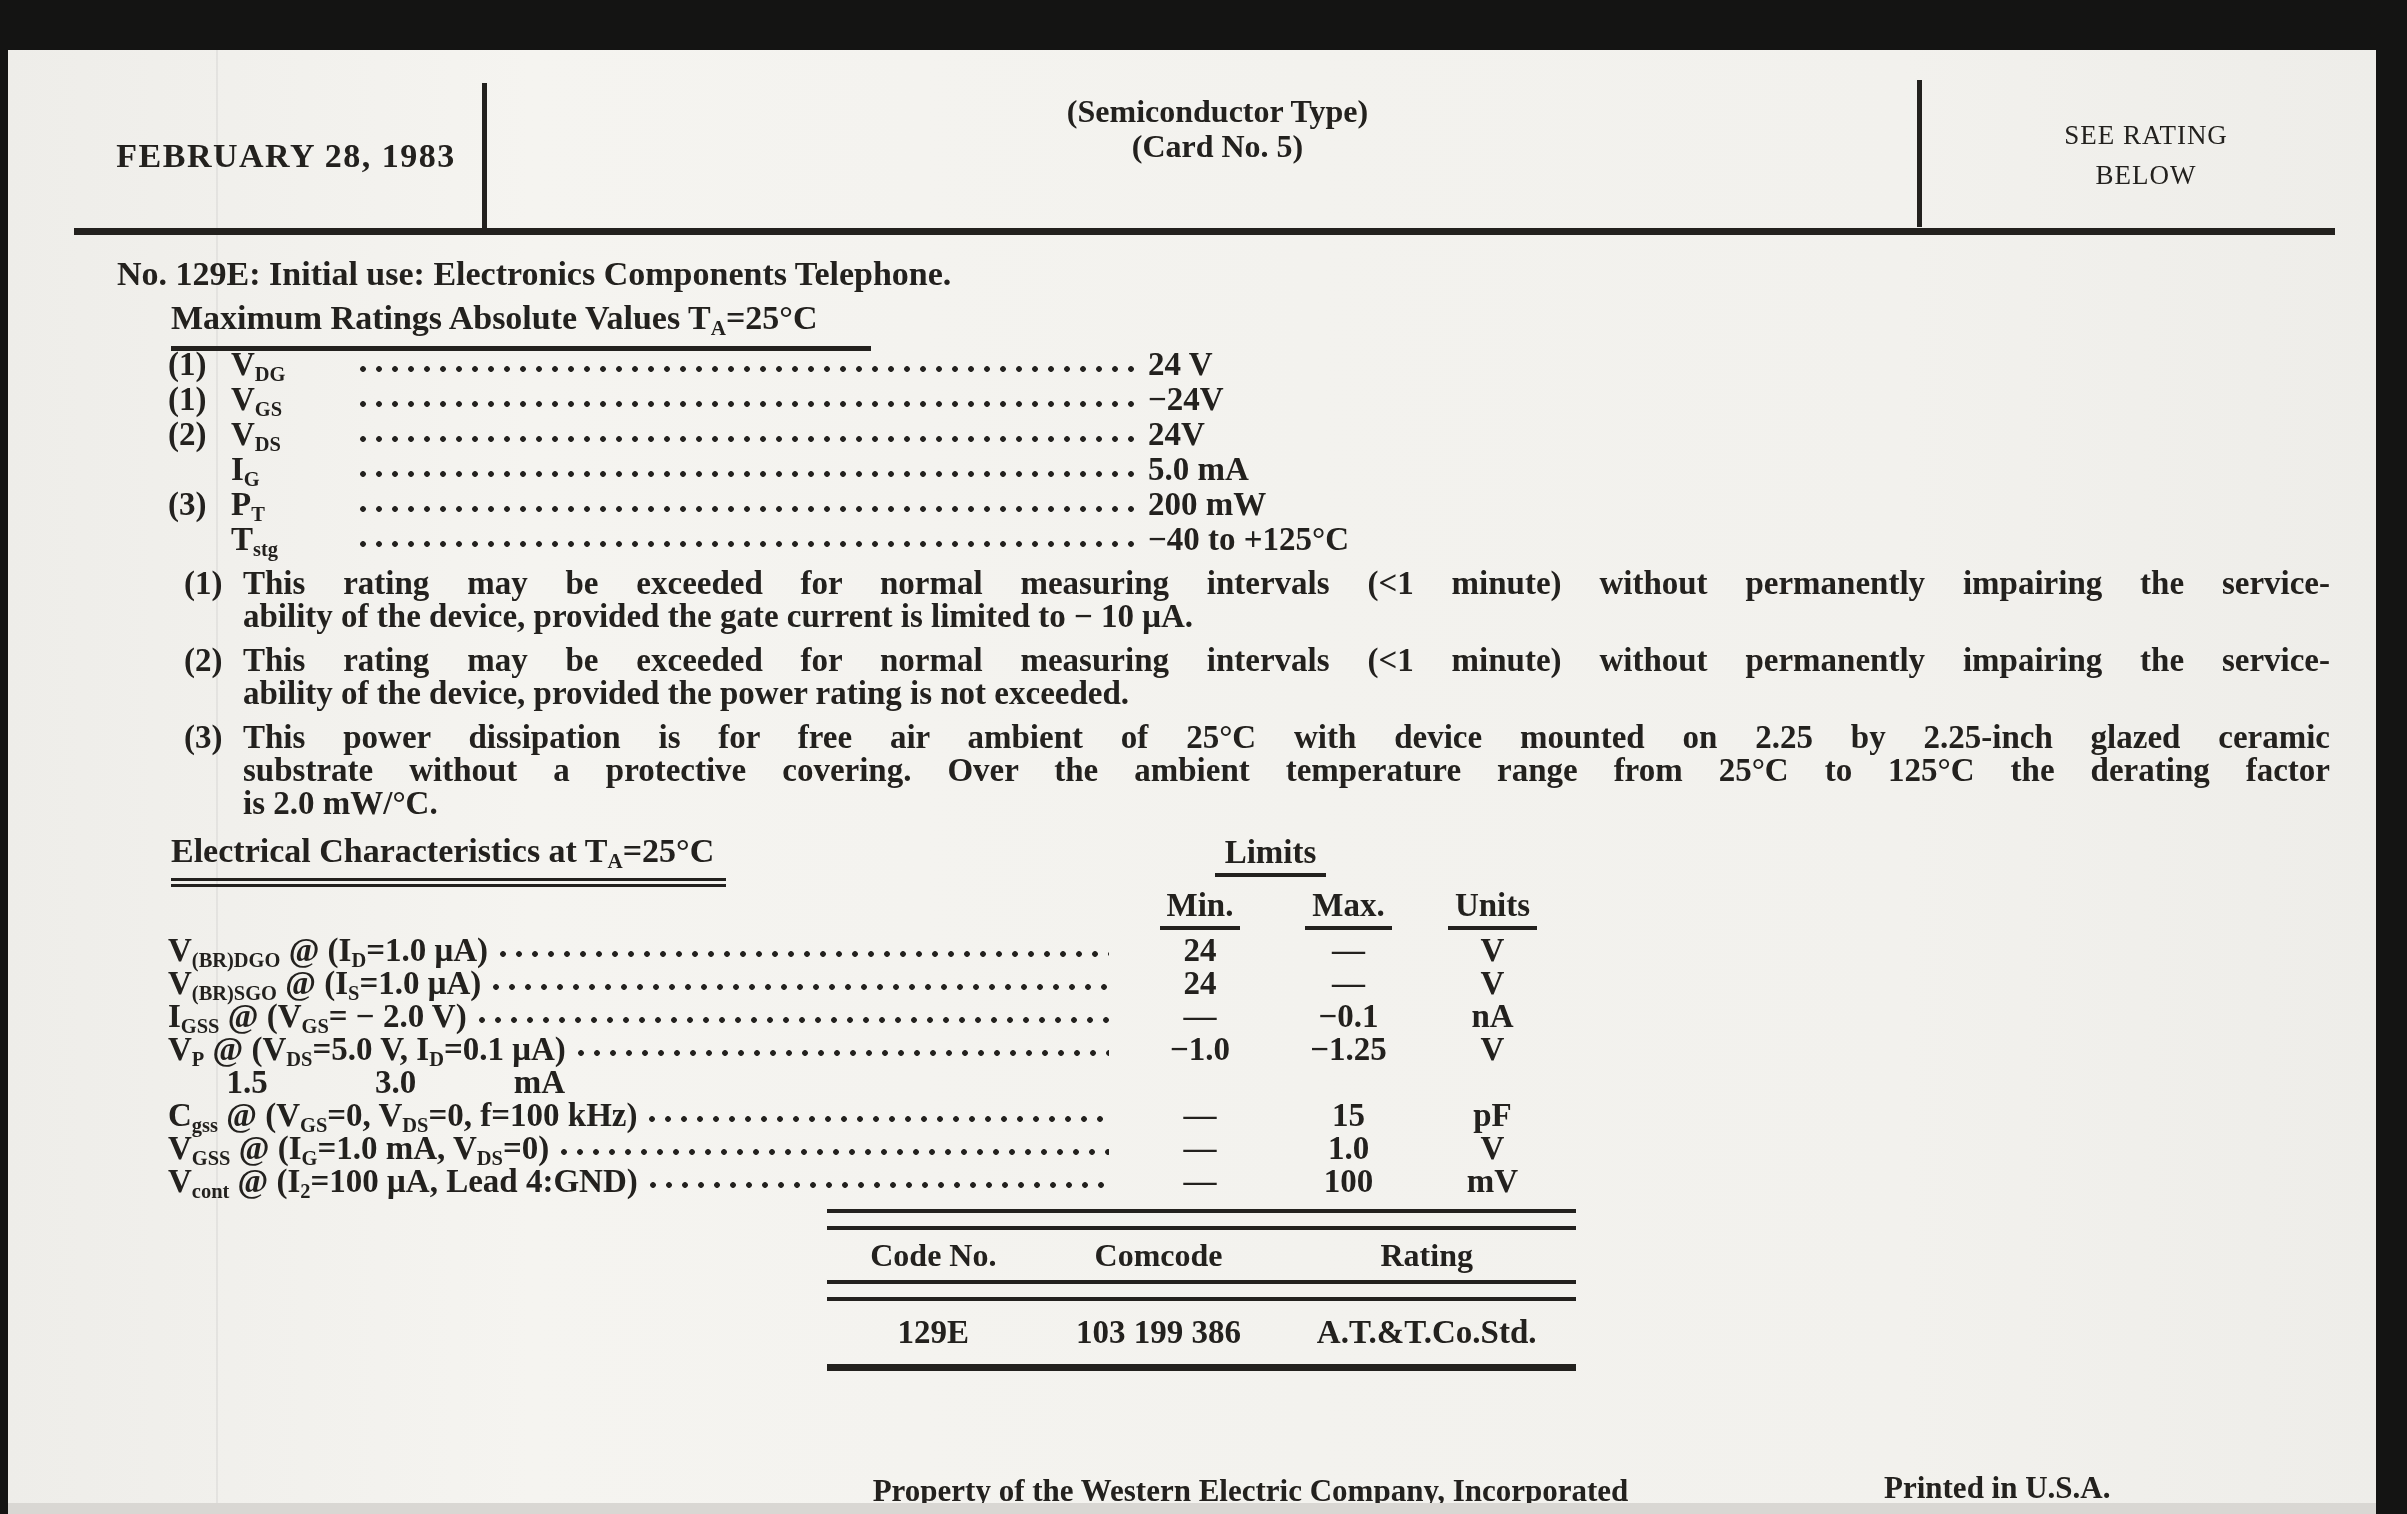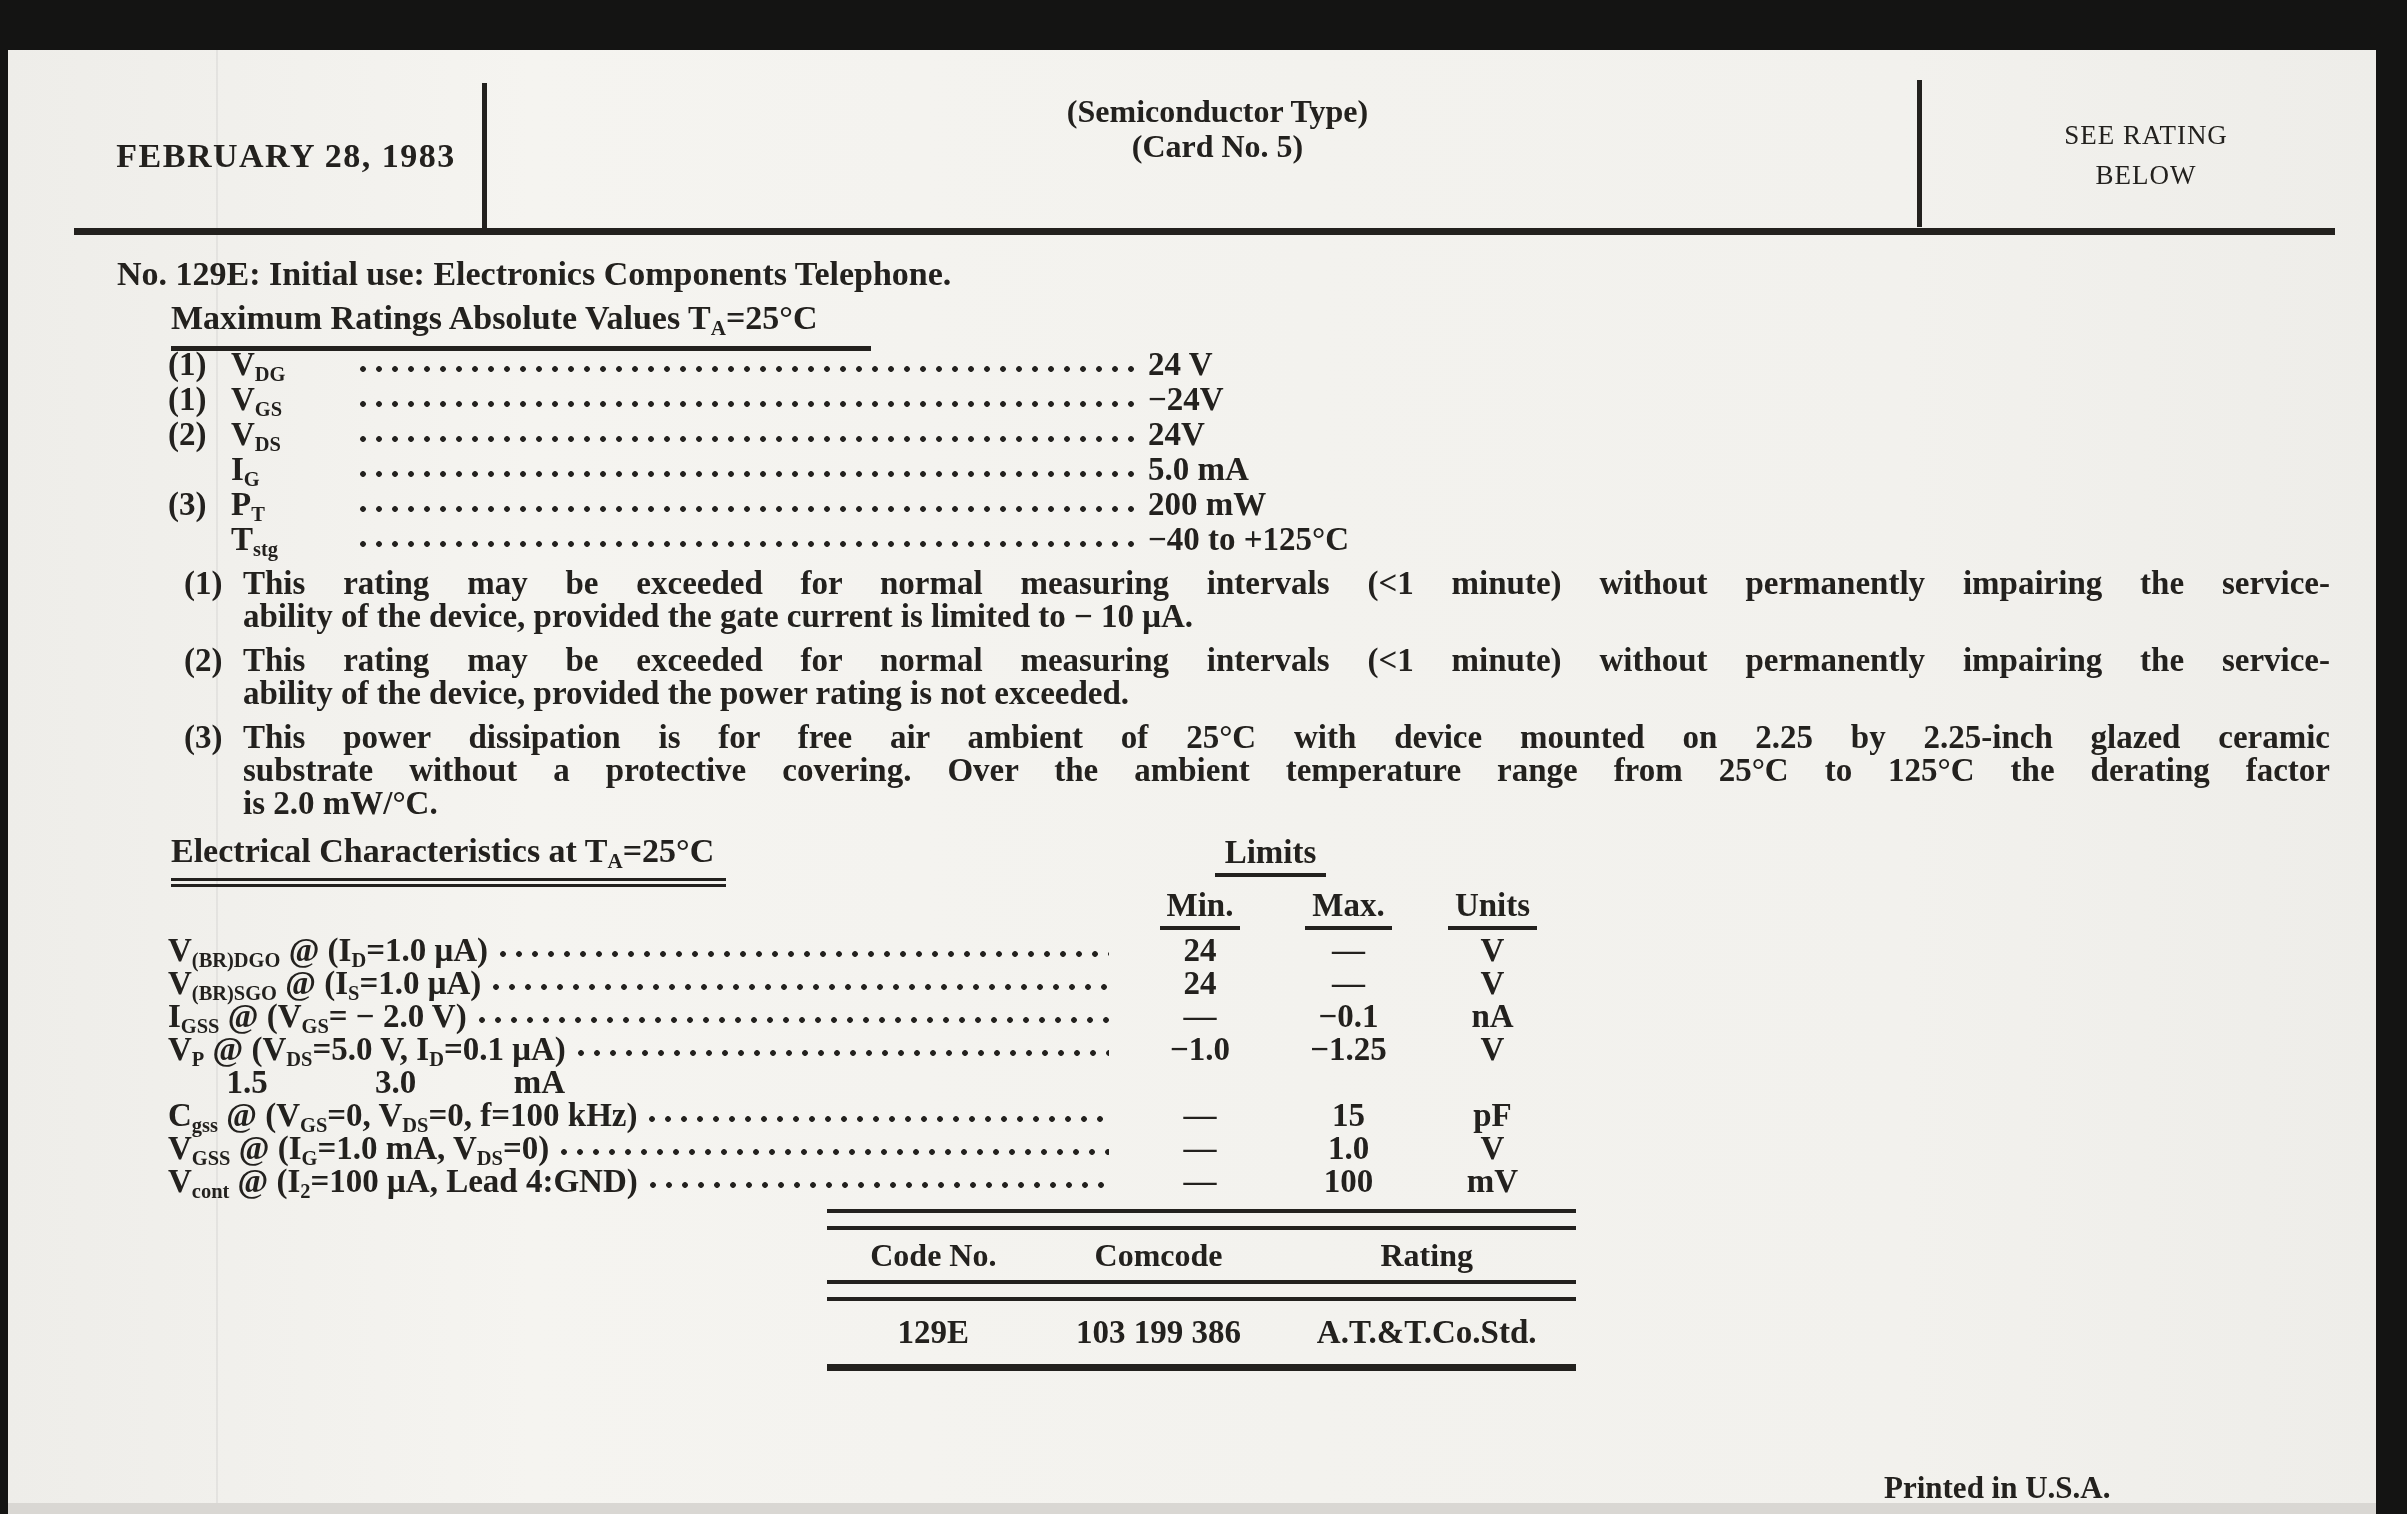--- a/index.html
+++ b/index.html
@@ -265,17 +265,18 @@
     </div>
     <div class="dblrule"></div>
     <div class="trow d">
       <span class="tc1">129E</span>
       <span class="tc2">103 199 386</span>
       <span class="tc3">A.T.&amp;T.Co.Std.</span>
     </div>
     <div class="botrule"></div>
   </div>
 
+  <div class="footer-center">Property of the Western Electric Company, Incorporated</div>
   <div class="footer-right">Printed in U.S.A.</div>
 
   <div class="bottom-band"></div>
 </div>
 
 
 </body></html>

